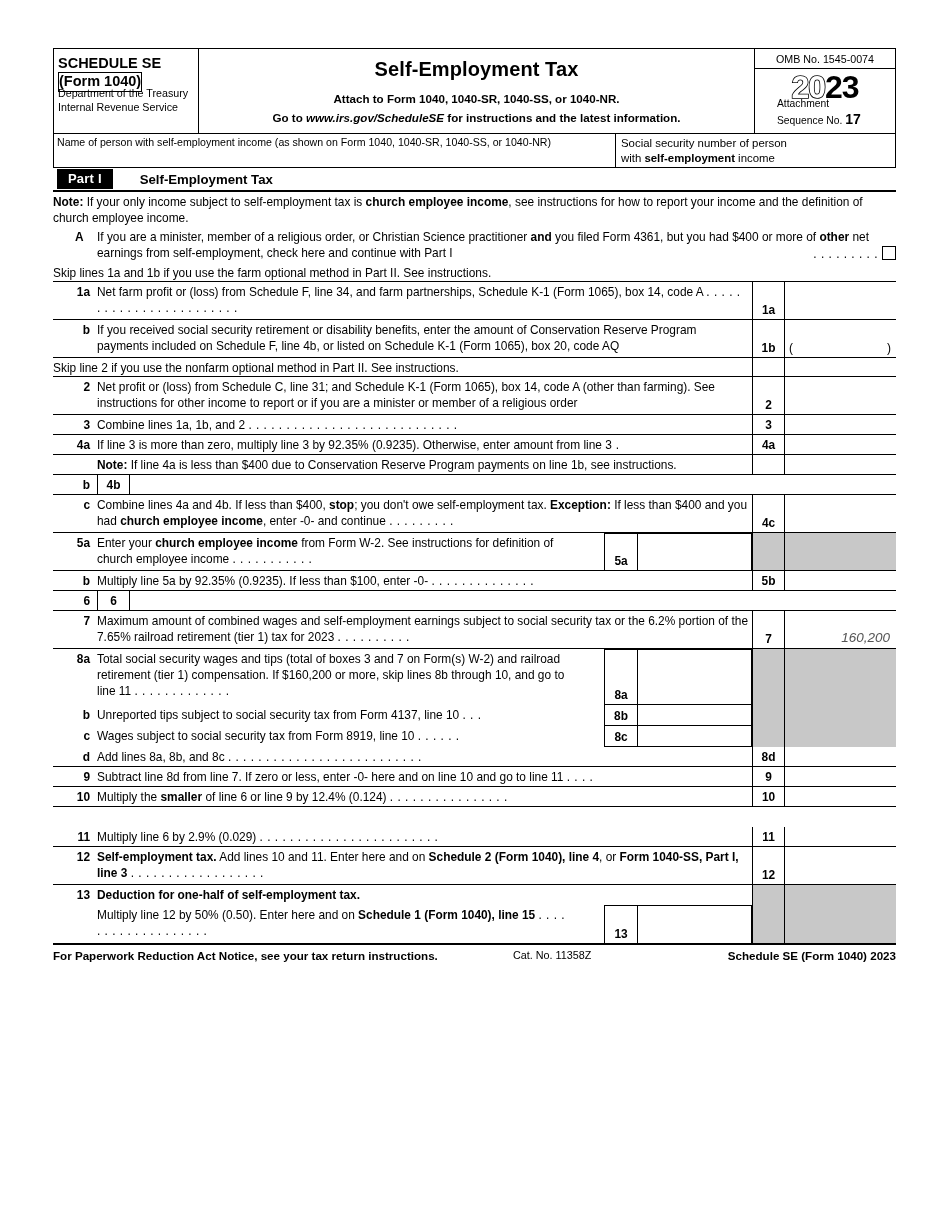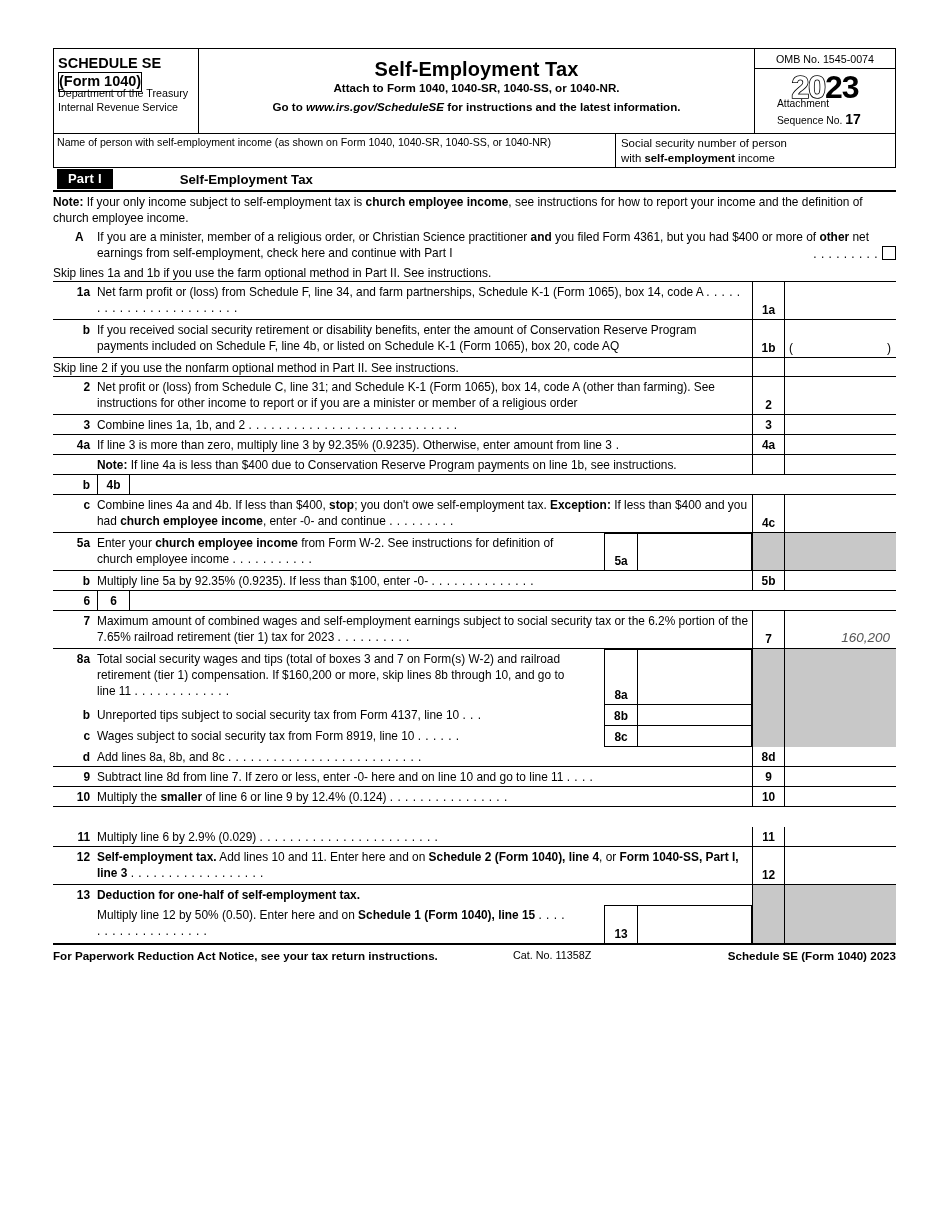--- a/index.html
+++ b/index.html
@@ -9,40 +9,40 @@
   .form{position:absolute;left:53px;top:48px;width:843px;}
 
   
   .hdr{display:flex;border:1.6px solid #000;height:86px;box-sizing:border-box;}
   .hdr-left{width:145px;box-sizing:border-box;padding:6px 0 0 4px;border-right:1.6px solid #000;}
   .hdr-left .sched{font-size:14.5px;font-weight:bold;line-height:1.2;}
   .hdr-left .sub{font-size:14.5px;font-weight:bold;line-height:1.2;}
   .hdr-left .dept{font-size:10.7px;line-height:1.25;margin-top:15px;}
   .hdr-mid{flex:1;text-align:center;box-sizing:border-box;padding-top:9px;border-right:1.6px solid #000;}
   .hdr-mid .title{font-size:20px;font-weight:bold;letter-spacing:.1px;}
-  .hdr-mid .l2{font-size:11.6px;font-weight:bold;}
+  .hdr-mid .l2{font-size:11.6px;font-weight:bold;margin-top:11px;}
   .hdr-mid .l3{font-size:11.6px;font-weight:bold;margin-top:6px;}
   .hdr-mid .l3 i{font-style:italic;}
   .hdr-right{width:140px;box-sizing:border-box;text-align:center;}
   .omb{font-size:10.7px;padding:4px 0 3px;border-bottom:1.1px solid #000;}
   .yearwrap{position:relative;height:59px;}
   .year{font-size:32px;font-weight:bold;line-height:1;margin-top:2px;letter-spacing:-1px;}
   .year .hollow{color:#fff;-webkit-text-stroke:1.6px #000;paint-order:stroke fill;}
   .attach{position:absolute;left:0;right:0;bottom:2px;font-size:10.3px;line-height:1.22;text-align:left;padding-left:22px;}
   .attach b{font-size:14px;}
 
   
   .namerow{display:flex;border-left:1.6px solid #000;border-right:1.6px solid #000;
            border-bottom:1.6px solid #000;height:34px;box-sizing:border-box;}
   .namecell{width:562px;box-sizing:border-box;border-right:1.1px solid #000;padding:2px 2px 0 3px;
             font-size:10.6px;}
   .ssncell{flex:1;box-sizing:border-box;padding:2px 0 0 5px;font-size:11.4px;line-height:1.32;}
 
   
-  .partbar{display:flex;align-items:center;height:22px;border-bottom:2.4px solid #000;gap:40px;}
+  .partbar{display:flex;align-items:center;height:22px;border-bottom:2.4px solid #000;}
   .partbadge{background:#000;color:#fff;font-size:13px;font-weight:bold;
              padding:2px 11px 3px 11px;margin-left:4px;letter-spacing:.2px;}
   .parttitle{font-size:13.2px;font-weight:bold;margin-left:27px;}
 
   
   .body{position:relative;}
   .freetext{font-size:11.9px;line-height:1.335;padding:3px 0 0 0;}
   b,.b{font-weight:bold;}
   i,.i{font-style:italic;}
 

